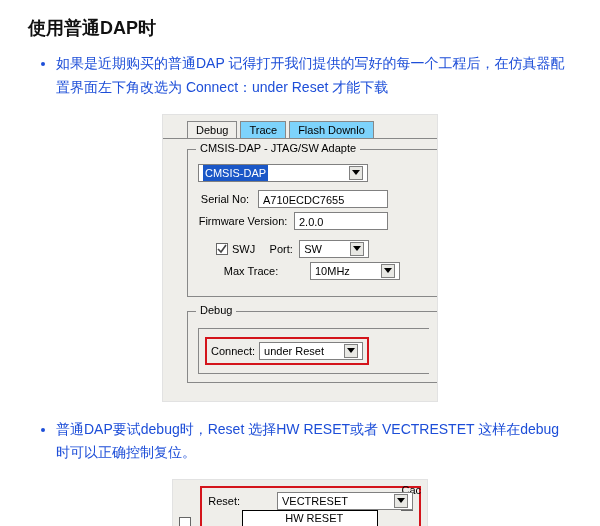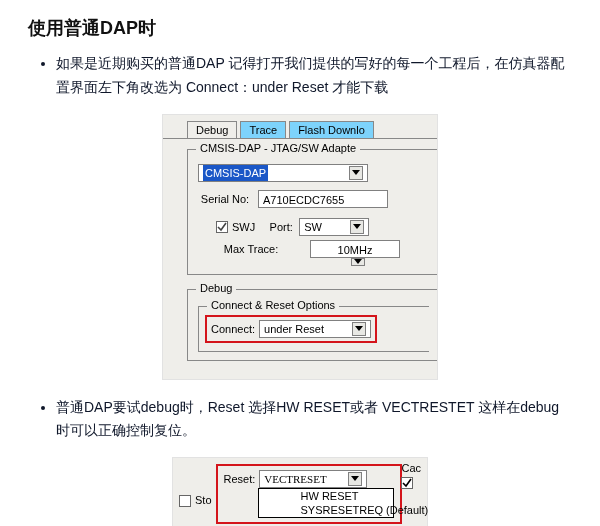--- a/index.html
+++ b/index.html
@@ -12,21 +12,21 @@
     background: #fff;
     width: 600px;
   }
   h2.heading {
     font-size: 18px;
     font-weight: 700;
     margin: 0 0 12px 0;
     color: #111;
   }
   ul.bullets { margin: 0 0 14px 0; padding-left: 28px; }
-  ul.bullets > li { margin-bottom: 6px; line-height: 1.7; color: #0f172a; }
+  ul.bullets > li { margin-bottom: 6px; line-height: 1.7; color: #1d4ed8; }
 
   
   .shot-wrap { text-align: center; margin: 4px 0 16px 0; }
   .shot {
     display: inline-block;
     text-align: left;
     border: 1px solid #e2e2e2;
     background: #efeeea;
     font-family: Tahoma, "MS Sans Serif", sans-serif;
     font-size: 11px;
@@ -154,20 +154,24 @@
             <span class="caret">
                 <svg width="8" height="6">
                   <polygon points="0,0 8,0 4,5" fill="#000"></polygon>
                 </svg>
               </span>
           </span>
         </div>
         <div class="row" style="margin-top:8px;">
           <label class="k" style="flex-basis:60px;">Serial No:</label>
           <span class="field" style="width:130px;">A710ECDC7655</span>
+        </div>
+        <div class="row">
+          <label class="k" style="flex-basis:96px;">Firmware Version:</label>
+          <span class="field" style="width:94px;">2.0.0</span>
         </div>
         <div class="row" style="margin-top:10px;">
           <span style="width:18px;"></span>
           <span class="chk">
               <svg width="10" height="10">
                 <path d="M1 5 L4 8 L9 1" stroke="#444" stroke-width="1.6" fill="none"></path>
               </svg>
             </span>
           <span>SWJ</span>
           <span style="width:14px;"></span>
@@ -177,39 +181,38 @@
             <span style="flex:1"></span>
             <span class="caret">
                 <svg width="8" height="6">
                   <polygon points="0,0 8,0 4,5" fill="#000"></polygon>
                 </svg>
               </span>
           </span>
         </div>
         <div class="row">
           <label class="k" style="flex-basis:112px;">Max Trace:</label>
-          <span class="sel" style="width:90px;flex-direction:column;">
+          <span class="sel" style="width:90px;">
             <span>10MHz</span>
             <span style="flex:1"></span>
             <span class="caret">
                 <svg width="8" height="6">
                   <polygon points="0,0 8,0 4,5" fill="#000"></polygon>
                 </svg>
               </span>
           </span>
         </div>
       </div>
 
       <div class="grp" style="padding-bottom:8px;">
         <span class="cap">Debug</span>
         <div class="grp" style="margin:6px 0 0 0; padding:8px 6px 8px 6px;">
-          <span class="cap">Connect &amp; Reset Options</span>
           <span class="redbox">
             <label style="padding-right:4px;">Connect:</label>
-            <span class="sel" style="width:112px;">
+            <span class="sel" style="width:104px;">
               <span>under Reset</span>
               <span style="flex:1"></span>
               <span class="caret">
                   <svg width="8" height="6">
                     <polygon points="0,0 8,0 4,5" fill="#000"></polygon>
                   </svg>
                 </span>
             </span>
           </span>
         </div>
@@ -230,23 +233,23 @@
           <svg width="10" height="10">
             <path d="M1 5 L4 8 L9 1" stroke="#000" stroke-width="1.6" fill="none"></path>
           </svg>
         </span>
     </div>
     <div class="row2">
       <div class="leftcol">
         <span class="chk"></span><span>Sto</span>
       </div>
       <div class="dropdownbox">
-        <div style="display:flex; align-items:center;">
+        <div style="display:flex; align-items:center;gap:33px;">
           <label style="padding-right:4px;">Reset:</label>
-          <span class="sel" style="width:108px;font-family:Liberation Serif, serif;">
+          <span class="sel" style="width:136px;">
             <span>VECTRESET</span>
             <span style="flex:1"></span>
             <span class="caret">
                 <svg width="8" height="6">
                   <polygon points="0,0 8,0 4,5" fill="#000"></polygon>
                 </svg>
               </span>
           </span>
         </div>
         <div class="ddlist" style="margin-left:34px; width:136px;">

